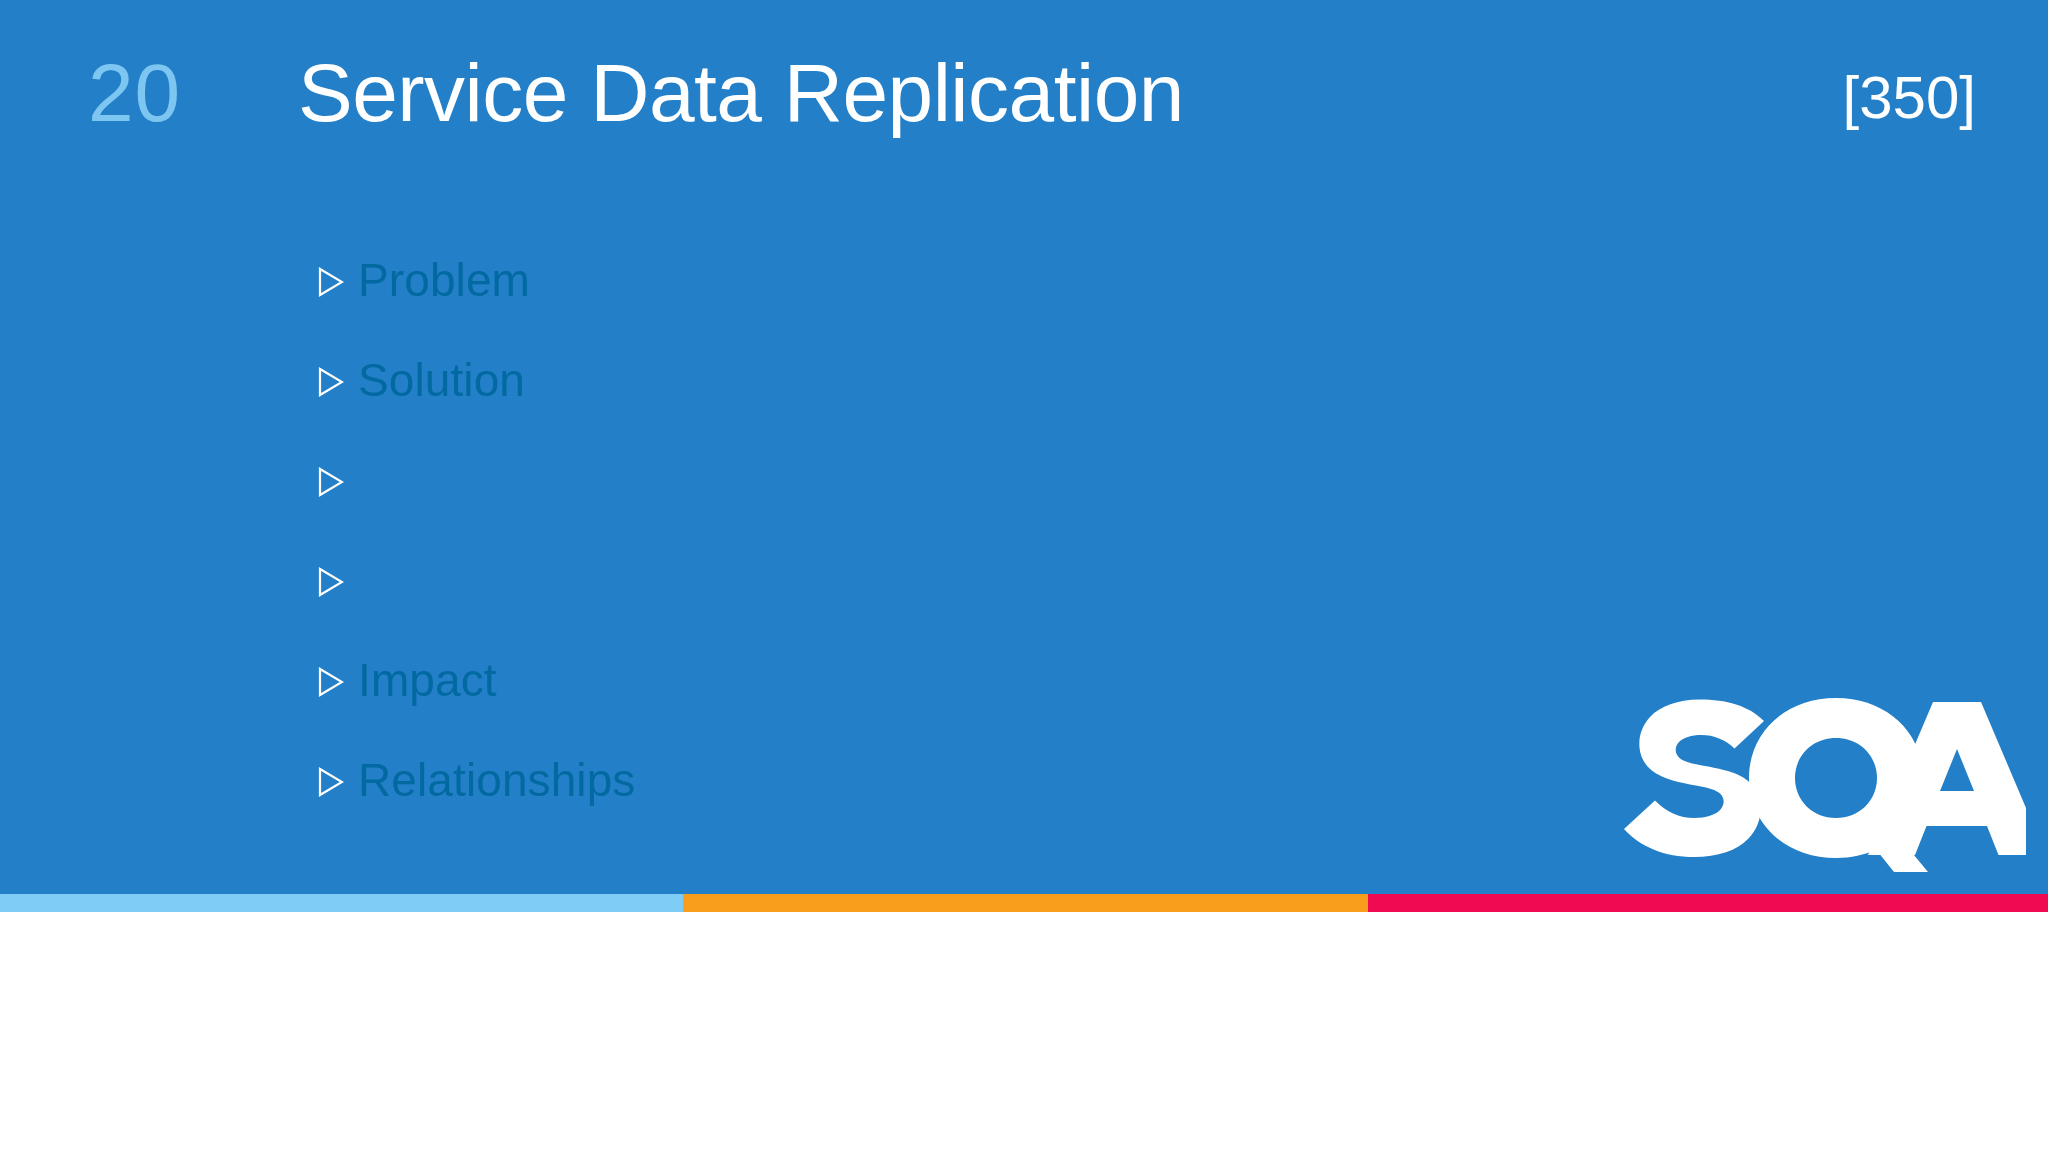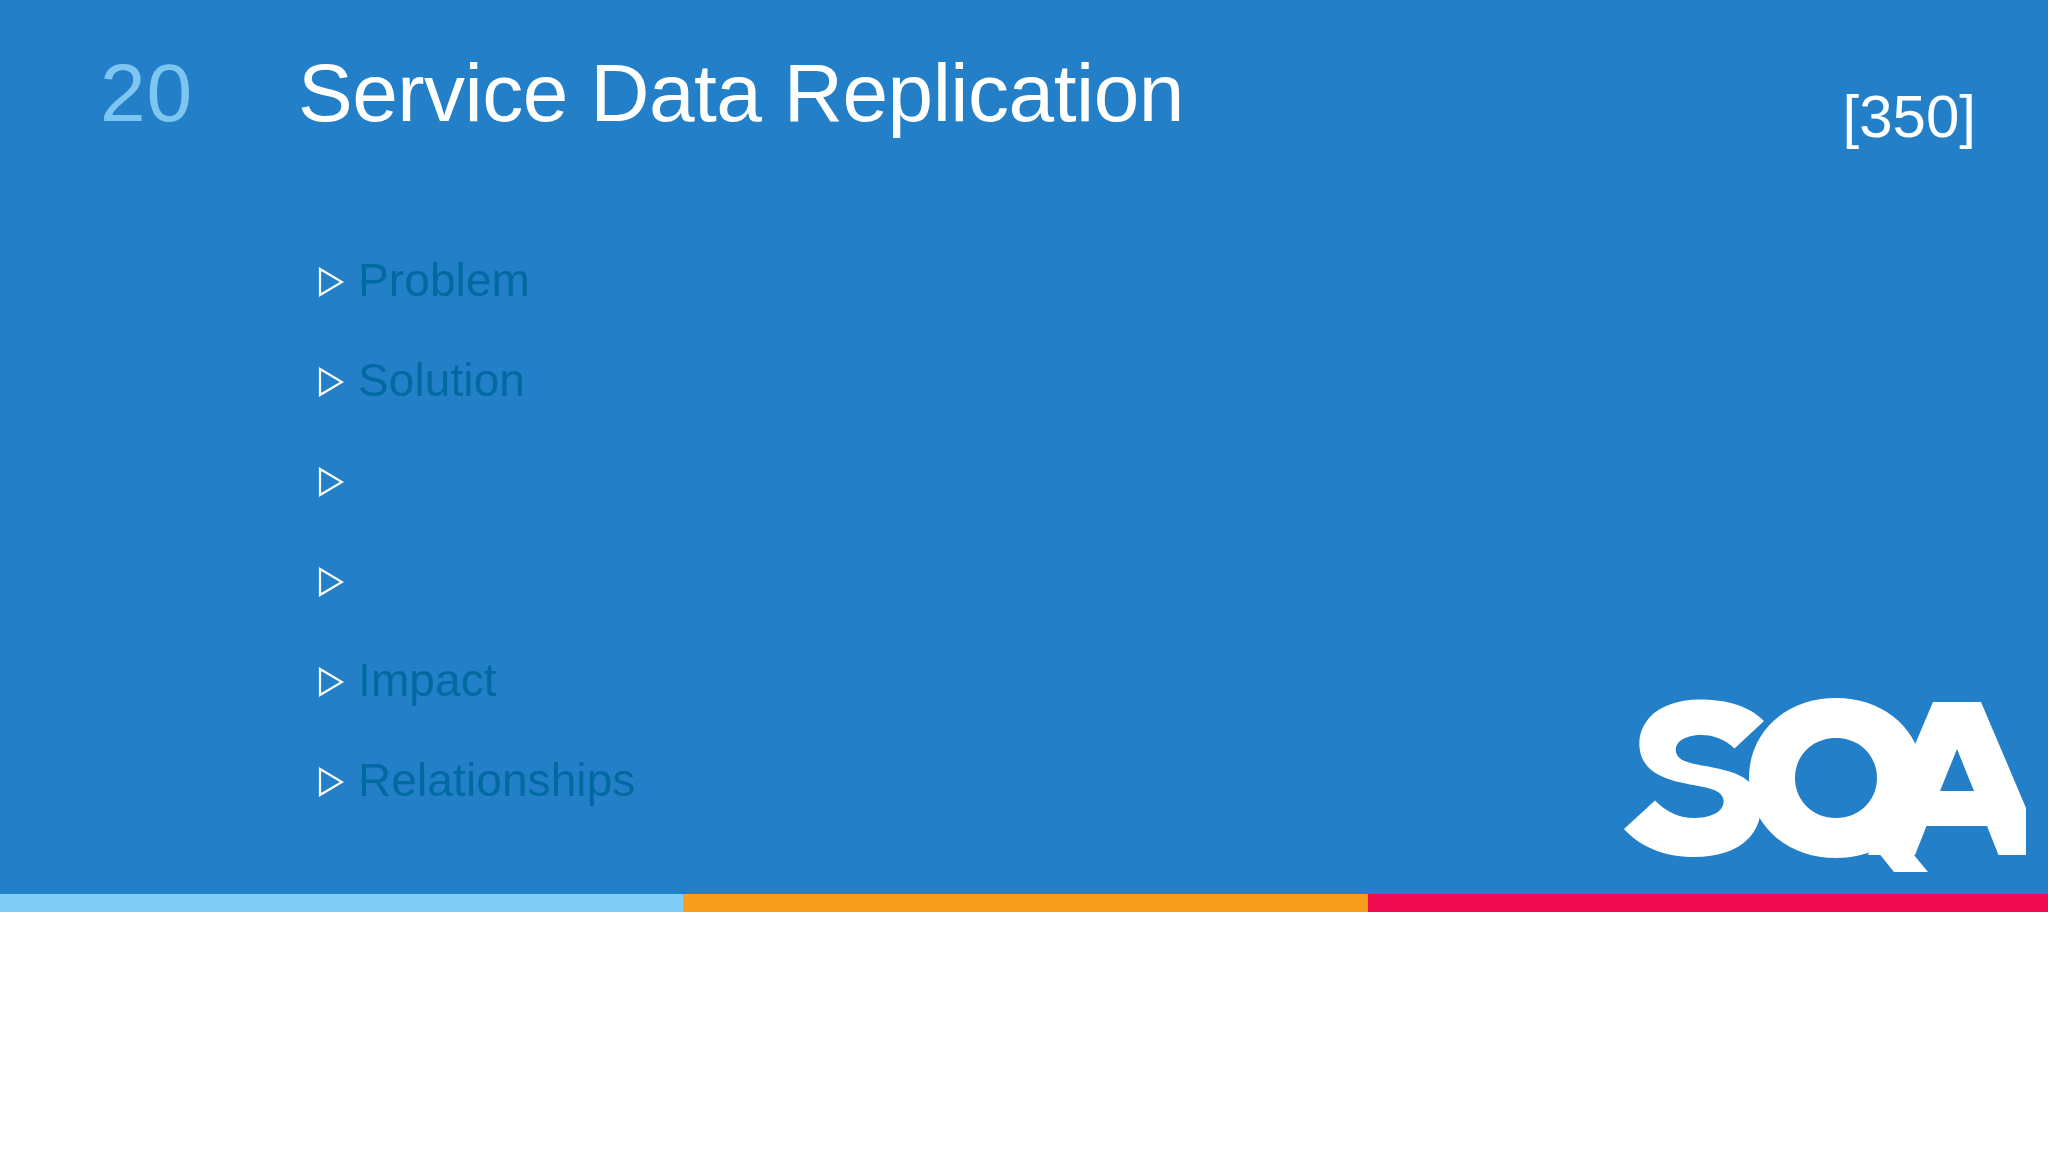--- a/index.html
+++ b/index.html
@@ -46,21 +46,20 @@
   #slide-number {
     position: absolute;
     left: 88px;
     top: 44px;
     font-size: 82px;
     line-height: 98px;
     font-weight: 400;
     color: #7EC6F2;
     letter-spacing: 1px;
     white-space: nowrap;
-    margin-left: 12px;
   }
 
   #slide-title {
     position: absolute;
     left: 298px;
     top: 44px;
     font-size: 82px;
     line-height: 98px;
     font-weight: 400;
     color: #FFFFFF;
@@ -70,21 +69,20 @@
 
   #slide-reference {
     position: absolute;
     right: 72px;
     top: 62px;
     font-size: 60px;
     line-height: 72px;
     font-weight: 400;
     color: #FFFFFF;
     white-space: nowrap;
-    margin-top: 19px;
   }
 
   
   #bullet-list {
     position: absolute;
     left: 318px;
     top: 230px;
     width: 1200px;
   }
 

